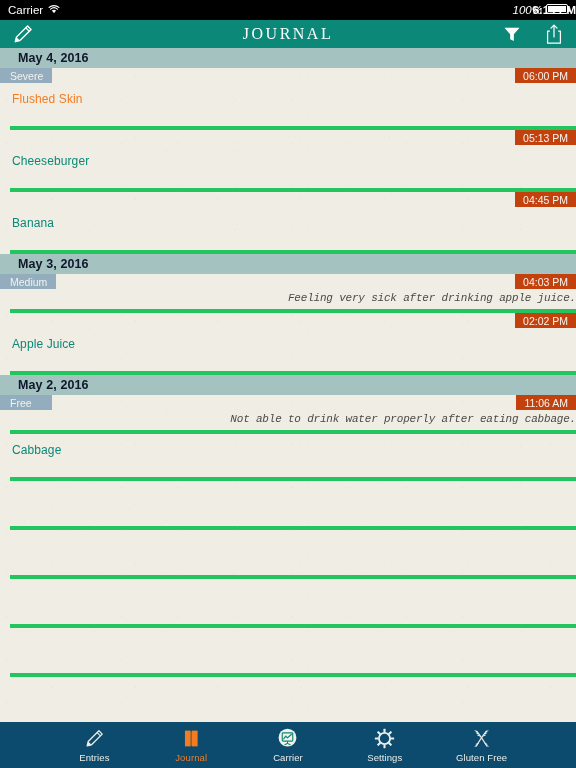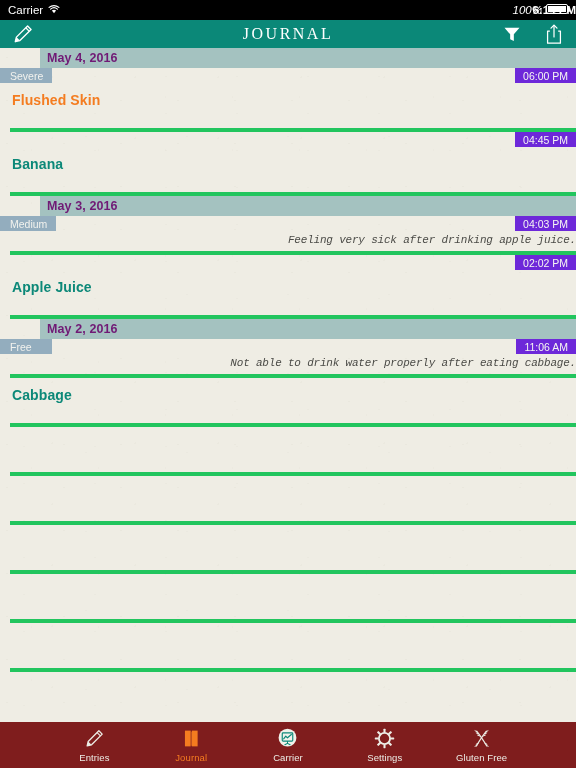--- a/index.html
+++ b/index.html
@@ -52,64 +52,64 @@
     background-image:
       radial-gradient(circle at 12% 22%, rgba(150,145,125,.10) 0 1px, transparent 1px),
       radial-gradient(circle at 63% 48%, rgba(150,145,125,.09) 0 1px, transparent 1px),
       radial-gradient(circle at 34% 77%, rgba(150,145,125,.08) 0 1px, transparent 1px),
       radial-gradient(circle at 85% 12%, rgba(150,145,125,.08) 0 1px, transparent 1px),
       radial-gradient(circle at 47% 93%, rgba(150,145,125,.07) 0 1px, transparent 1px);
     background-size:57px 43px, 83px 61px, 71px 37px, 101px 79px, 67px 53px;
   }
 
   .date-header {
-    height:20px; background:#A4C2C0; color:#701a75;
-    display:flex; align-items:center; padding-left:7px;
+    height:20px; background:#A4C2C0; color:#0f172a;
+    display:flex; align-items:center; padding-left:18px;
     font-size:12.5px; font-weight:bold; letter-spacing:.1px;
-    position:relative; z-index:1;margin-left:40px;
+    position:relative; z-index:1;
   }
 
   .row {
     position:relative; z-index:1;
     border-bottom:4px solid #22c55e;
     margin-left:10px;
   }
   .meta {
     height:15px; display:flex; align-items:stretch;
     margin-left:-10px;
   }
   .sev-badge {
     background:#93ADBE; color:#F2F2EE;
     font-size:10.5px; padding:0 9px 0 10px;
     display:flex; align-items:center; min-width:52px;
   }
   .meta-spacer { flex:1 1 auto; }
   .time-badge {
-    background:#6d28d9; color:#F6F6F2;
+    background:#c2410c; color:#F6F6F2;
     font-size:10.5px; padding:0 8px;
     display:flex; align-items:center;
   }
   .entry-title {
-    font-size:14px; font-weight:bold;
+    font-size:12px; font-weight:normal;
     padding:9px 0 0 2px; letter-spacing:.1px;
   }
   .entry-title.symptom { color:#F47C20; }
   .entry-title.food    { color:#0C8878; }
   .entry-note {
     font-family:"Liberation Mono", "DejaVu Sans Mono", monospace;
     font-style:italic; font-size:11px; color:#4A4A46;
     padding:3px 0 5px 2px; letter-spacing:-.2px;text-align:right;
   }
   .row.no-note .entry-title { padding-bottom:20px; }
   .row.with-note .entry-title { padding-top:5px; }
   .row.blank { height:49px; }
 
   
   .tabbar {
-    flex:0 0 46px; height:46px; background:#7f1d1d;
+    flex:0 0 46px; height:46px; background:#0c4a6e;
     display:flex; align-items:stretch;
     padding:0 46px; position:relative; z-index:3;
   }
   .tab {
     flex:1 1 0; display:flex; flex-direction:column;
     align-items:center; justify-content:center; gap:2px; cursor:pointer;
   }
   .tab .ticon { height:22px; display:flex; align-items:center; justify-content:center; }
   .tab .tlabel { font-size:9.5px; color:#EDEDE6; letter-spacing:.1px; }
   .tab.active .tlabel { color:#F47C20; }
@@ -168,20 +168,27 @@
     <div class="paper-noise"></div>
     <div id="sections-root">
         <div class="date-header">May 4, 2016</div>
         <div class="row no-note">
           <div class="meta">
             <div class="sev-badge">Severe</div>
             <div class="meta-spacer"></div>
             <div class="time-badge">06:00 PM</div>
           </div>
           <div class="entry-title symptom">Flushed Skin</div>
+        </div>
+        <div class="row no-note">
+          <div class="meta">
+            <div class="meta-spacer"></div>
+            <div class="time-badge">05:13 PM</div>
+          </div>
+          <div class="entry-title food">Cheeseburger</div>
         </div>
         <div class="row no-note">
           <div class="meta">
             <div class="meta-spacer"></div>
             <div class="time-badge">04:45 PM</div>
           </div>
           <div class="entry-title food">Banana</div>
         </div>
         <div class="date-header">May 3, 2016</div>
         <div class="row with-note">

